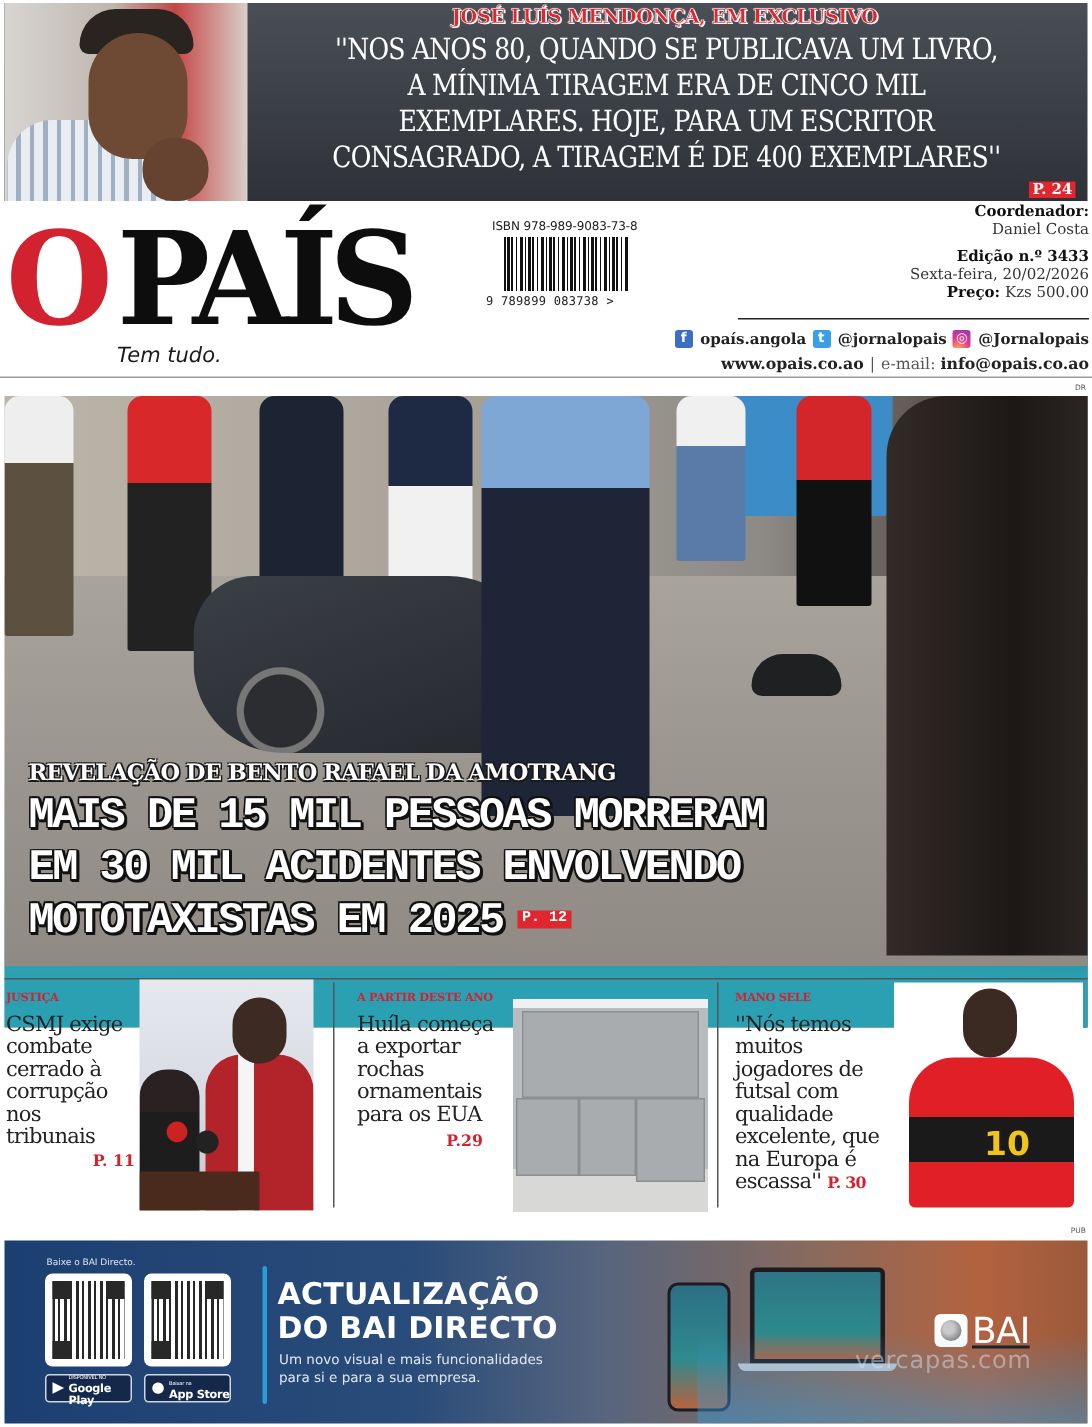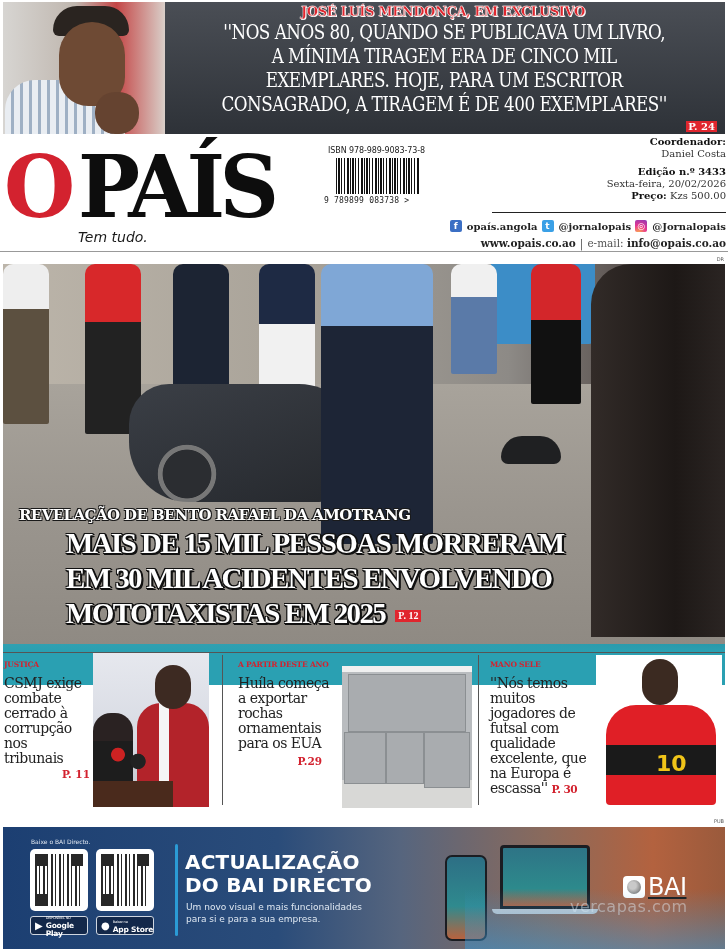--- a/index.html
+++ b/index.html
@@ -61,22 +61,22 @@
   .hero .p4 { left:256px; top:0; width:56px; height:150px; background: linear-gradient(180deg,#1e2a44 0 40%,#f1f1f1 40% 100%); }
   .hero .p5 { left:318px; top:0; width:112px; height:280px; background: linear-gradient(180deg,#7fa7d6 0 22%,#1d2536 22% 100%); }
   .hero .p6 { left:448px; top:0; width:46px; height:110px; background: linear-gradient(180deg,#f0f0f0 0 30%,#5a7aa8 30% 100%); }
   .hero .bus { position:absolute; left:488px; top:0; width:104px; height:80px; background:#3c8dc7; border-radius: 0 0 6px 6px; }
   .hero .p7 { left:528px; top:0; width:50px; height:140px; background: linear-gradient(180deg,#d3262a 0 40%,#111 40% 100%); }
   .hero .p8 { left:588px; top:0; width:140px; height:373px; background: linear-gradient(90deg,#322b28,#1d1816 60%,#2c2624); border-radius: 40px 0 0 0; }
   .hero .moto { position:absolute; left:126px; top:120px; width:230px; height:118px; background: radial-gradient(ellipse 40px 40px at 58px 90px, #2b2d31 0 60%, #777 62% 72%, transparent 74%), linear-gradient(160deg,#3b3f46,#25282d); border-radius: 40px 60px 40px 60px; }
   .hero .helmet { position:absolute; left:498px; top:172px; width:60px; height:28px; border-radius: 30px 30px 10px 10px; background:#1f2022; }
   .hero-text { position: absolute; left: 16px; top: 242px; width: 700px; }
   .hero-kicker { font-family: "DejaVu Serif", serif; font-weight: bold; font-size: 15px; color: #fff; letter-spacing: -0.6px; text-shadow: 1px 1px 0 #1a1a1a, -1px -1px 0 #1a1a1a, 1px -1px 0 #1a1a1a, -1px 1px 0 #1a1a1a; }
-  .hero-headline { font-family: Liberation Serif, serif; font-weight: bold; font-size: 29px; line-height: 35px; color: #fff; letter-spacing: -1.6px; margin-top: 2px;
-    text-shadow: 2px 2px 0 #111, -1px -1px 0 #111, 1px -1px 0 #111, -1px 1px 0 #111, 2px 0 0 #111, 0 2px 0 #111; margin-left: 47px; }
+  .hero-headline { font-family: Liberation Mono, monospace; font-weight: bold; font-size: 29px; line-height: 35px; color: #fff; letter-spacing: -1.6px; margin-top: 2px;
+    text-shadow: 2px 2px 0 #111, -1px -1px 0 #111, 1px -1px 0 #111, -1px 1px 0 #111, 2px 0 0 #111, 0 2px 0 #111; }
   .hero-page { display: inline-block; margin-left: 10px; background: #e0262e; color: #fff; font-size: 10px; padding: 0 3px; letter-spacing: 0; text-shadow: none; line-height: 12px; vertical-align: middle; font-weight: bold; }
 
   
   .stories-rule { position: absolute; left: 3px; right: 3px; top: 652px; border-top: 1.5px solid #555; }
   .story { position: absolute; top: 660px; }
   .story-kicker { font-family: "DejaVu Serif", serif; font-weight: bold; font-size: 7.5px; color: #d3222f; letter-spacing: -0.2px; }
   .story-title { font-family: "DejaVu Serif", serif; font-size: 14px; line-height: 15px; color: #222; margin-top: 7px; letter-spacing: -0.5px; }
   .story-page { font-family: "DejaVu Serif", serif; font-weight: bold; font-size: 10.5px; color: #d3222f; }
   .vline { position: absolute; top: 655px; width: 1px; height: 150px; background: #555; }
 

